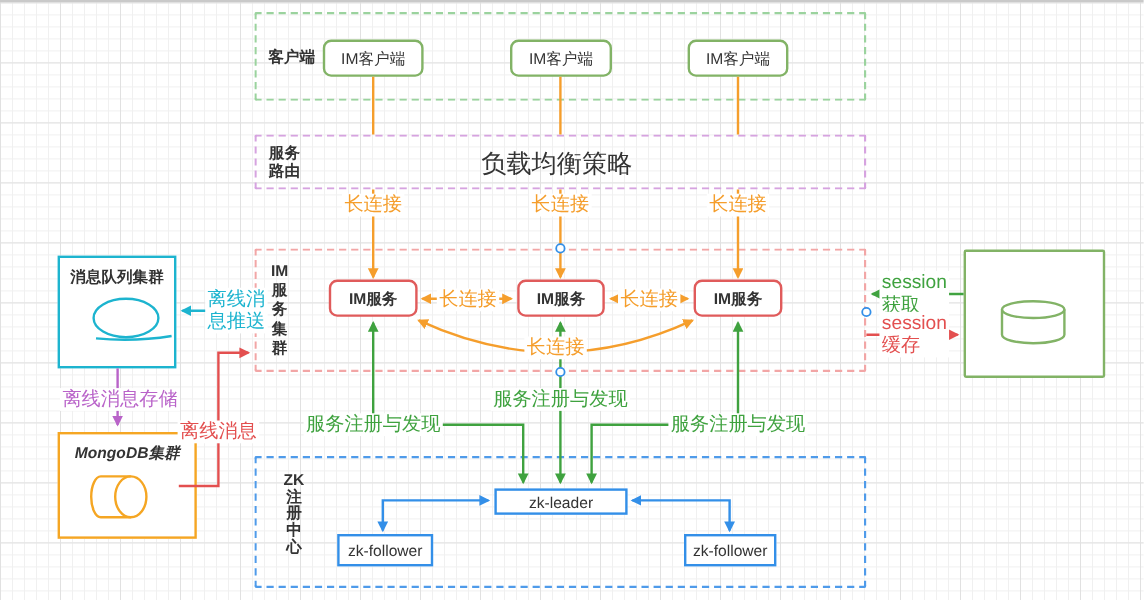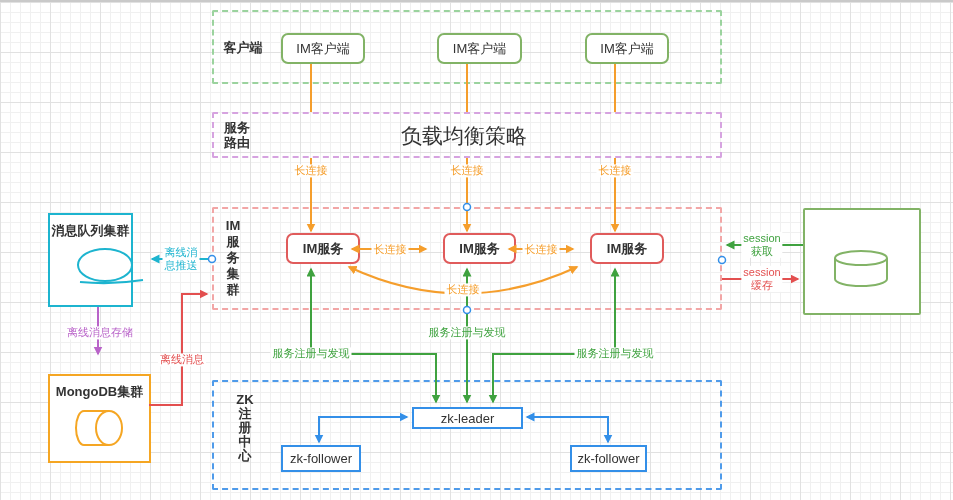--- a/index.html
+++ b/index.html
@@ -25,21 +25,21 @@
   .cont.green { border:2px dashed var(--green-dash); }
   .cont.purple{ border:2px dashed var(--purple-dash); }
   .cont.red   { border:2px dashed var(--red-dash); }
   .cont.blue  { border:2px dashed var(--blue-dash); }
 
   .seclabel{ position:absolute; z-index:2; font-weight:bold; color:var(--text);
     font-size:13px; line-height:16px; white-space:pre-line; text-align:center; }
 
   .node{ position:absolute; z-index:2; background:#fff; display:flex; align-items:center;
     justify-content:center; font-size:13px; color:var(--text); }
-  .rounded{ border-radius:7px;margin-left:12px; }
+  .rounded{ border-radius:7px; }
   .gborder{ border:2px solid var(--green-box); }
   .rborder{ border:2px solid var(--red-box);font-weight:bold; }
   .bborder{ border:2px solid var(--blue); }
   .cyborder{ border:2px solid var(--cyan); }
   .oborder{ border:2px solid var(--mongo); }
 
   .cluster{ position:absolute; z-index:2; background:#fff; }
   .cluster .title{ position:absolute; top:7px; left:0; right:0; text-align:center;
     font-weight:bold; font-size:13px; color:var(--text); }
   .cluster svg{ position:absolute; }
@@ -49,21 +49,21 @@
   #edges path{ fill:none; stroke-width:2px; }
   #edges path.o{ stroke:var(--orange); }  #edges path.g{ stroke:var(--green-arrow); }
   #edges path.c{ stroke:var(--cyan); }    #edges path.p{ stroke:var(--purple); }
   #edges path.r{ stroke:var(--red-arrow); } #edges path.b{ stroke:var(--blue); }
   #ah-o path{ fill:var(--orange); stroke:none; } #ah-g path{ fill:var(--green-arrow); stroke:none; }
   #ah-c path{ fill:var(--cyan); stroke:none; }   #ah-p path{ fill:var(--purple); stroke:none; }
   #ah-r path{ fill:var(--red-arrow); stroke:none; } #ah-b path{ fill:var(--blue); stroke:none; }
   .cp{ fill:#ffffff; stroke:var(--blue); stroke-width:1.5px; }
 
   .elabel{ position:absolute; z-index:4; transform:translate(-50%,-50%); background:#ffffff;
-    font-size:11px; line-height:1.2; text-align:center; white-space:pre-line; padding:0 2px; }
+    font-size:16px; line-height:1.2; text-align:left; white-space:pre-line; padding:0 2px; }
   .elabel.o{ color:var(--orange); } .elabel.g{ color:var(--green-arrow); }
   .elabel.c{ color:var(--cyan); }   .elabel.p{ color:var(--purple); }
   .elabel.r{ color:var(--red-arrow); }
 
   .strategy{ position:absolute; z-index:2; font-size:21px; color:var(--text);
     transform:translate(-50%,-50%); white-space:nowrap; }
 </style>
 </head>
 <body>
 
@@ -91,29 +91,29 @@
   <div class="strategy" style="left:464px; top:134px;">负载均衡策略</div>
 
   <div class="node rounded gborder" style="left:269px; top:31px; width:84px; height:31px;">IM客户端</div>
   <div class="node rounded gborder" style="left:425px; top:31px; width:85px; height:31px;">IM客户端</div>
   <div class="node rounded gborder" style="left:573px; top:31px; width:84px; height:31px;">IM客户端</div>
 
   <div class="node rounded rborder" style="left:274px; top:231px; width:74px; height:31px;">IM服务</div>
   <div class="node rounded rborder" style="left:431px; top:231px; width:73px; height:31px;">IM服务</div>
   <div class="node rounded rborder" style="left:578px; top:231px; width:74px; height:31px;">IM服务</div>
 
-  <div class="cluster cyborder" style="left:48px; top:211px; width:85px; height:94px;">
+  <div class="cluster cyborder" style="left:48px; top:211px; width:99px; height:94px;">
     <span class="title">消息队列集群</span>
     <svg style="left:0; top:0;" width="99" height="94" viewBox="0 0 99 94">
       <ellipse class="icon-stroke" cx="55" cy="50" rx="27" ry="16" style="stroke:var(--cyan);"></ellipse>
       <path class="icon-stroke" d="M 30 67 Q 62 70 93 65" style="stroke:var(--cyan);"></path>
     </svg>
   </div>
 
-  <div class="cluster oborder" style="left:48px; top:372px; width:103px; height:89px;">
+  <div class="cluster oborder" style="left:48px; top:358px; width:116px; height:89px;font-style:italic;">
     <span class="title">MongoDB集群</span>
     <svg style="left:0; top:0;" width="101" height="89" viewBox="0 0 101 89">
       <path class="icon-stroke" d="M 59 35 H 34 A 8 17 0 0 0 34 69 H 59" style="stroke:var(--mongo);"></path>
       <ellipse class="icon-stroke" cx="59" cy="52" rx="13" ry="17" style="stroke:var(--mongo);"></ellipse>
     </svg>
   </div>
 
   <div class="cluster gborder" style="left:803px; top:206px; width:118px; height:107px; border-radius:2px;">
     <svg style="left:28px; top:40px;" width="56" height="38" viewBox="0 0 56 38">
       <ellipse class="icon-stroke" cx="28" cy="8" rx="26" ry="7" style="stroke:var(--green-box);"></ellipse>
@@ -180,21 +180,21 @@
   <span class="elabel o" style="left:467px; top:169px;">长连接</span>
   <span class="elabel o" style="left:615px; top:169px;">长连接</span>
   <span class="elabel o" style="left:390px; top:248px;">长连接</span>
   <span class="elabel o" style="left:541px; top:248px;">长连接</span>
   <span class="elabel o" style="left:463px; top:288px;">长连接</span>
 
   <span class="elabel g" style="left:311px; top:352px;">服务注册与发现</span>
   <span class="elabel g" style="left:467px; top:331px;">服务注册与发现</span>
   <span class="elabel g" style="left:615px; top:352px;">服务注册与发现</span>
 
-  <span class="elabel c" style="left:181px; top:257px;">离线消
+  <span class="elabel c" style="left:197px; top:257px;">离线消
 息推送</span>
   <span class="elabel p" style="left:100px; top:331px;">离线消息存储</span>
   <span class="elabel r" style="left:182px; top:358px;">离线消息</span>
   <span class="elabel g" style="left:762px; top:243px;">session
 获取</span>
   <span class="elabel r" style="left:762px; top:277px;">session
 缓存</span>
 
 </div>
 

